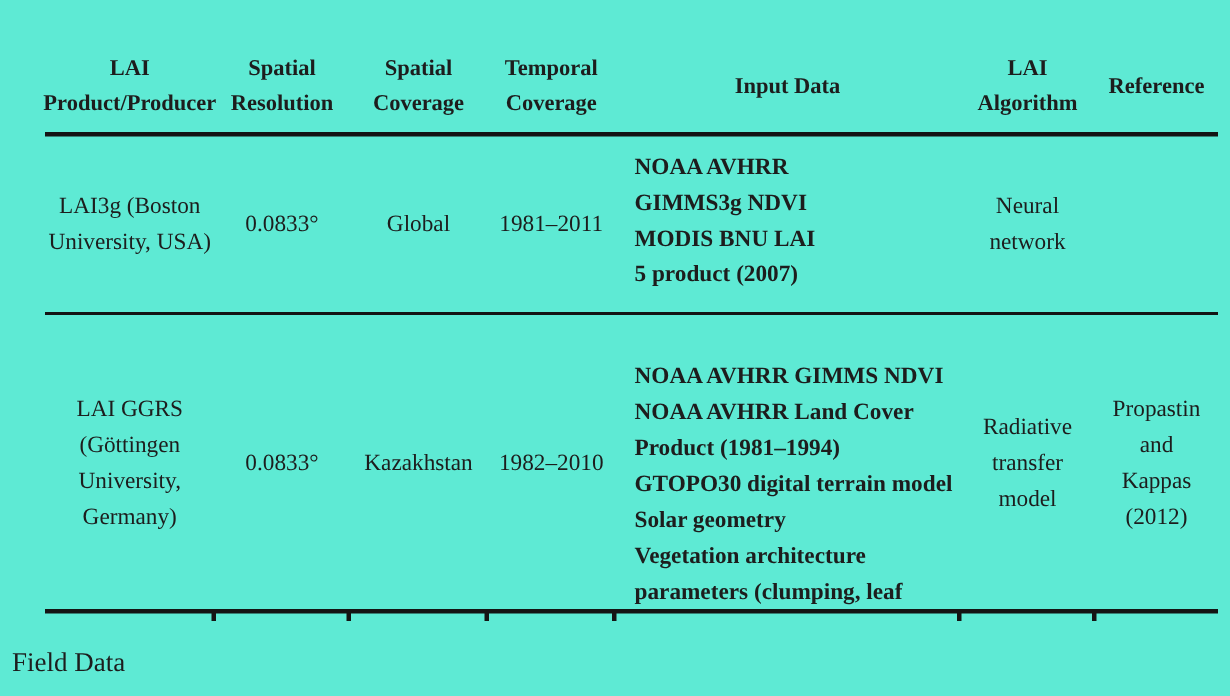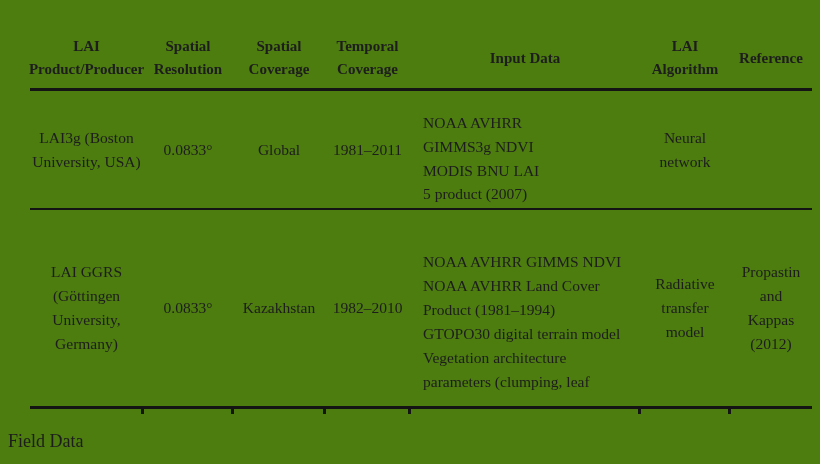--- a/index.html
+++ b/index.html
@@ -1,18 +1,18 @@
 <!DOCTYPE html>
 <html><head>
 <meta charset="utf-8">
 <style>
   html,body { margin:0; padding:0; }
   .page {
     position:relative; width:820px; height:464px;
-    background:#4d7c0f; color:#1d1d1d;
+    background:#5eead4; color:#1d1d1d;
     font-family:"Liberation Serif", serif;
     overflow:hidden;
   }
   .lai-table { position:absolute; left:30px; top:28px; width:782px; }
   .grid-row { display:grid; grid-template-columns:113px 90px 92px 85px 230px 90px 82px; }
   .thead { height:60px; }
   .th {
     display:flex; flex-direction:column; justify-content:center; align-items:center;
     text-align:center; font-weight:bold; font-size:15px; line-height:23px; white-space:nowrap;
   }
@@ -23,21 +23,21 @@
   .tick { position:absolute; top:1px; width:3px; height:7px; background:#141414; }
   .row { font-size:15.5px; }
   .row-1 { height:117px; }
   .row-2 { height:196px; }
   .td {
     display:flex; flex-direction:column; justify-content:center; align-items:center;
     text-align:center; line-height:24px;
   }
   .td-input {
     justify-content:flex-start; align-items:flex-start; text-align:left;
-    padding:20px 0 0 13px; line-height:23.8px;
+    padding:9px 0 0 13px; line-height:23.8px;font-weight:bold;
   }
   .row-2 .td-input { line-height:24px;margin-top:20px; }
   .footer-label { position:absolute; left:8px; top:429px; font-size:18px; line-height:24px; }
   i { font-style:italic; }
 </style>
 </head>
 <body>
 
 <div class="page">
   <div class="lai-table">
@@ -103,20 +103,21 @@
         <div>Germany)</div>
       </div>
       <div class="td">0.0833°</div>
       <div class="td">Kazakhstan</div>
       <div class="td">1982–2010</div>
       <div class="td td-input">
         <div>NOAA AVHRR GIMMS NDVI</div>
         <div>NOAA AVHRR Land Cover</div>
         <div>Product (1981–1994)</div>
         <div>GTOPO30 digital terrain model</div>
+        <div>Solar geometry</div>
         <div>Vegetation architecture</div>
         <div>parameters (clumping, leaf</div>
       </div>
       <div class="td">
         <div>Radiative</div>
         <div>transfer</div>
         <div>model</div>
       </div>
       <div class="td">
         <div>Propastin</div>

